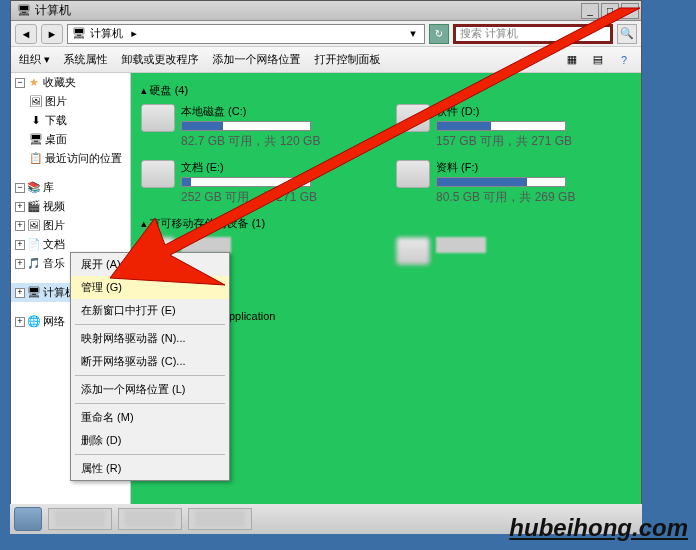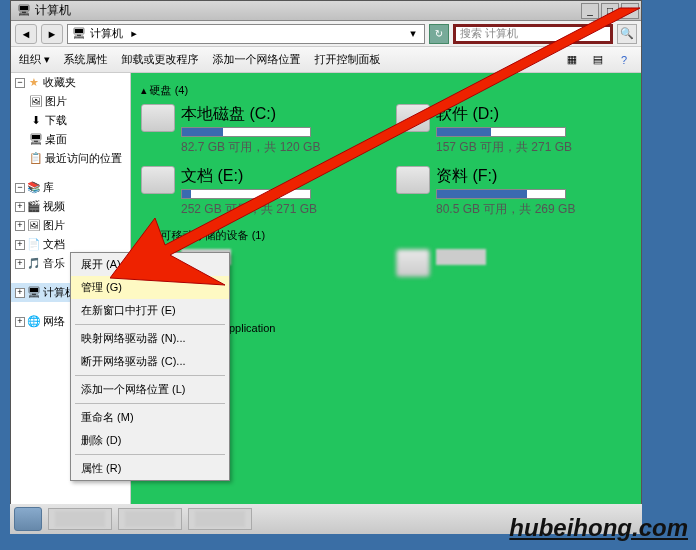--- a/index.html
+++ b/index.html
@@ -27,21 +27,21 @@
 .tree-item.selected { background: #cce4f7; }
 .tree-indent { display: inline-block; width: 12px; }
 .tree-toggle { width: 10px; height: 10px; border: 1px solid #888; display: inline-flex; align-items: center; justify-content: center; font-size: 9px; line-height: 1; cursor: pointer; background: #fff; }
 .tree-icon { width: 14px; height: 14px; display: inline-flex; align-items: center; justify-content: center; }
 .main { flex: 1; background: #22c55e; padding: 8px 10px; overflow: hidden; }
 .section-header { color: #000; margin: 2px 0 6px 0; }
 .drive-row { display: flex; gap: 20px; margin-bottom: 10px; }
 .drive { display: flex; gap: 6px; width: 240px; }
 .drive-icon { width: 34px; height: 28px; background: linear-gradient(#e8e8e8,#ccc); border: 1px solid #aaa; border-radius: 3px; }
 .drive-info { flex: 1; }
-.drive-name { font-size: 16px; margin-bottom: 2px; }
+.drive-name { font-size: 11px; margin-bottom: 2px; }
 .usage-bar { width: 130px; height: 10px; border: 1px solid #888; background: #fff; margin-bottom: 2px; position: relative; }
 .usage-fill { height: 100%; background: #3a6ab0; }
 .usage-text { font-size: 12px; color: #555; }
 .app-section { margin-top: 8px; }
 .app-icon { width: 30px; height: 30px; background: linear-gradient(#bbb,#999); border: 1px solid #888; display: inline-block; vertical-align: top; }
 .app-info { display: inline-block; margin-left: 6px; vertical-align: top; }
 .context-menu { position: absolute; left: 70px; top: 252px; width: 160px; background: #f0f0f0; border: 1px solid #888; box-shadow: 2px 2px 4px rgba(0,0,0,0.3); z-index: 10; }
 .ctx-item { padding: 4px 10px; cursor: pointer; }
 .ctx-item:hover, .ctx-item.highlight { background: #fef9c3; }
 .ctx-sep { height: 1px; background: #bbb; margin: 2px 4px; }

